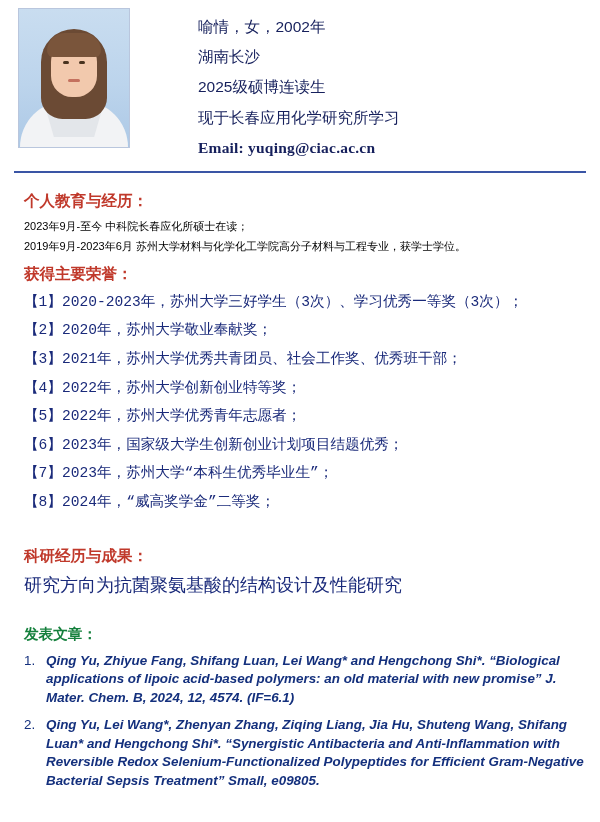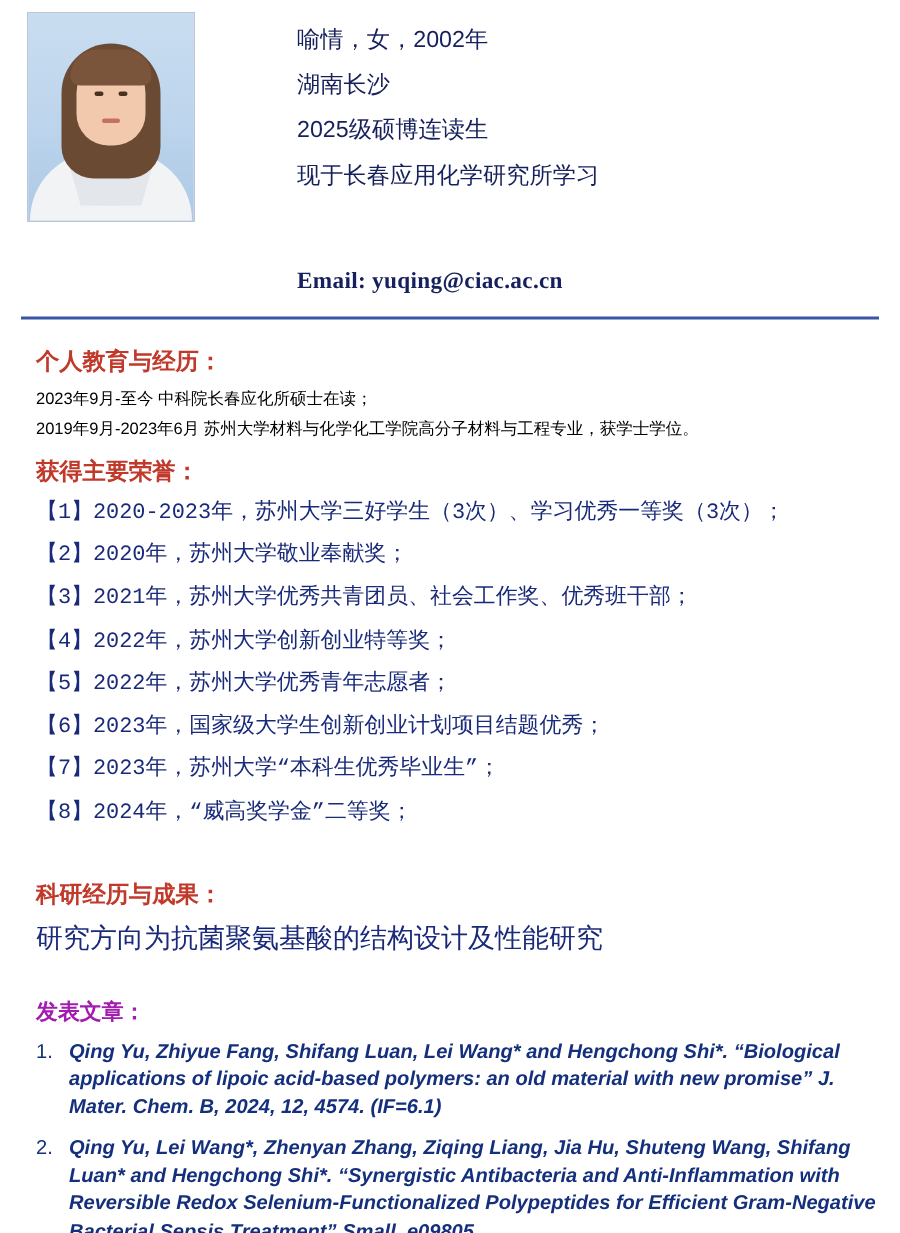--- a/index.html
+++ b/index.html
@@ -137,21 +137,20 @@
     color: #16205c;
   }
   .id-block div {
     white-space: nowrap;
   }
   .id-email {
     font-family: "Liberation Serif", serif;
     font-weight: bold;
     font-size: 15.5px;
     letter-spacing: 0.2px;
-    margin-top: 40px;
   }
   .hr {
     border: 0;
     border-top: 2px solid #3a55a5;
     margin: 2px 14px 0 14px;
   }
 
   
   .content {
     padding: 10px 16px 0 24px;
@@ -172,21 +171,21 @@
     margin: 2px 0;
   }
   .honor {
     font-size: 14.6px;
     color: #1a2a7a;
     line-height: 1.55;
     margin: 6px 0;
     font-family: Liberation Mono, monospace;
   }
   .sub-title {
-    color: #a21caf;
+    color: #15803d;
     font-size: 14.6px;
     font-weight: bold;
     margin: 10px 0 8px 0;
   }
   .research-line {
     font-size: 18px;
     color: #1a2a7a;
     margin: 6px 0 0 0;
   }
 

